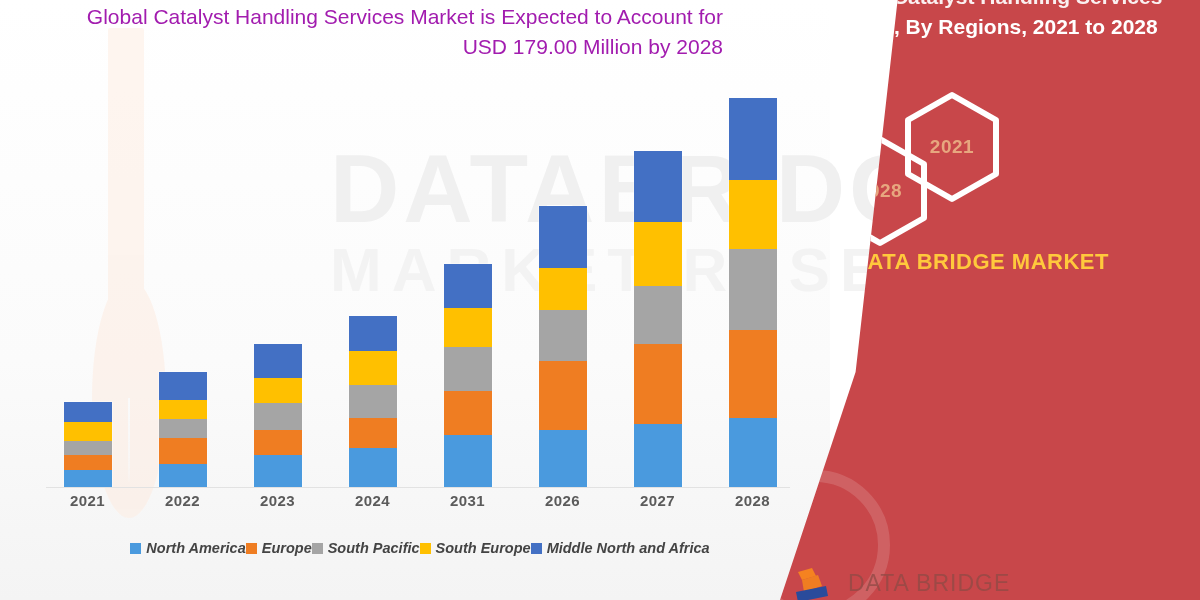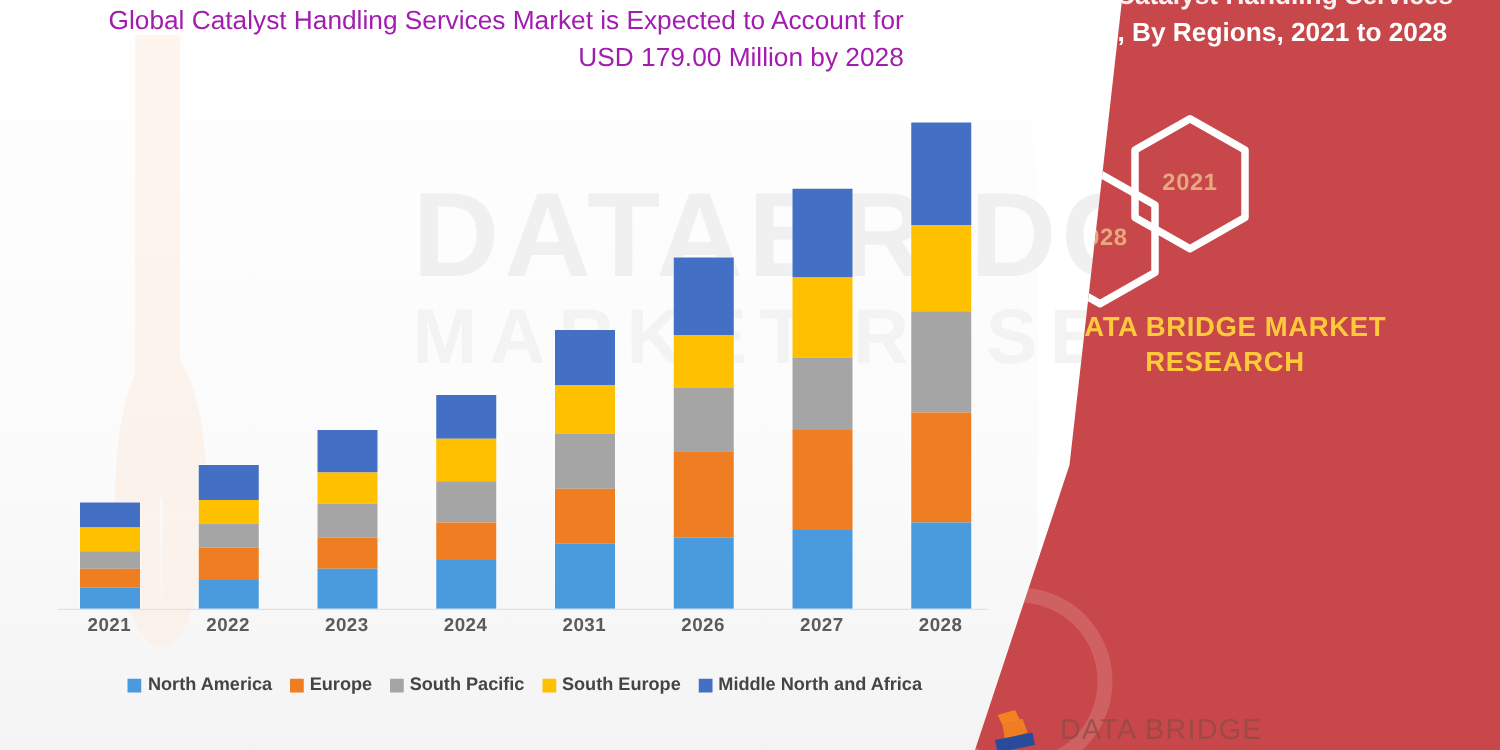--- a/index.html
+++ b/index.html
@@ -77,22 +77,23 @@
     display:flex; justify-content:space-around;
   }
   .xlabels span {
     width:90px; text-align:center; font-size:15px; font-weight:700;
     color:#5b5b5b; letter-spacing:.4px;
   }
 
   
   .legend {
     position:absolute; left:40px; top:540px; width:760px;
-    display:flex; justify-content:center; align-items:flex-start; gap:14px;
+    display:flex; justify-content:center; align-items:flex-start; 
     flex-wrap:nowrap;
+    font-style:italic;
   }
   .legend-item { display:flex; align-items:center; gap:5px; }
   .legend-swatch { width:11px; height:11px; display:block; }
   .legend-label { font-size:14.5px; font-weight:700; color:#444; white-space:nowrap; }
 
   
   .red-panel {
     position:absolute; right:0; top:0; width:420px; height:600px;
     background:#c8474a;
     clip-path:polygon(28% 0, 100% 0, 100% 100%, 0% 100%, 18% 62%);
@@ -289,21 +290,20 @@
       <div class="hex hex-2021">
         <svg viewBox="0 0 100 112" aria-hidden="true">
           <polygon points="50,4 94,29 94,83 50,108 6,83 6,29" fill="none" stroke="#ffffff" stroke-width="6" stroke-linejoin="round"></polygon>
         </svg>
         <div class="hex-label">2021</div>
       </div>
     </div>
 
     <div class="brand">
       <div>DATA BRIDGE MARKET</div>
-      <div>RESEARCH</div>
     </div>
 
     <div class="logo">
       <div class="logo-mark">
         <svg viewBox="0 0 46 42" width="46" height="42" aria-hidden="true">
           <path d="M6 10 L20 6 L24 14 L10 18 Z" fill="#f58220"></path>
           <path d="M10 18 L26 13 L30 24 L12 30 Z" fill="#ef7d22"></path>
           <path d="M4 30 L34 24 L36 34 L6 40 Z" fill="#2a4b9b"></path>
         </svg>
       </div>

